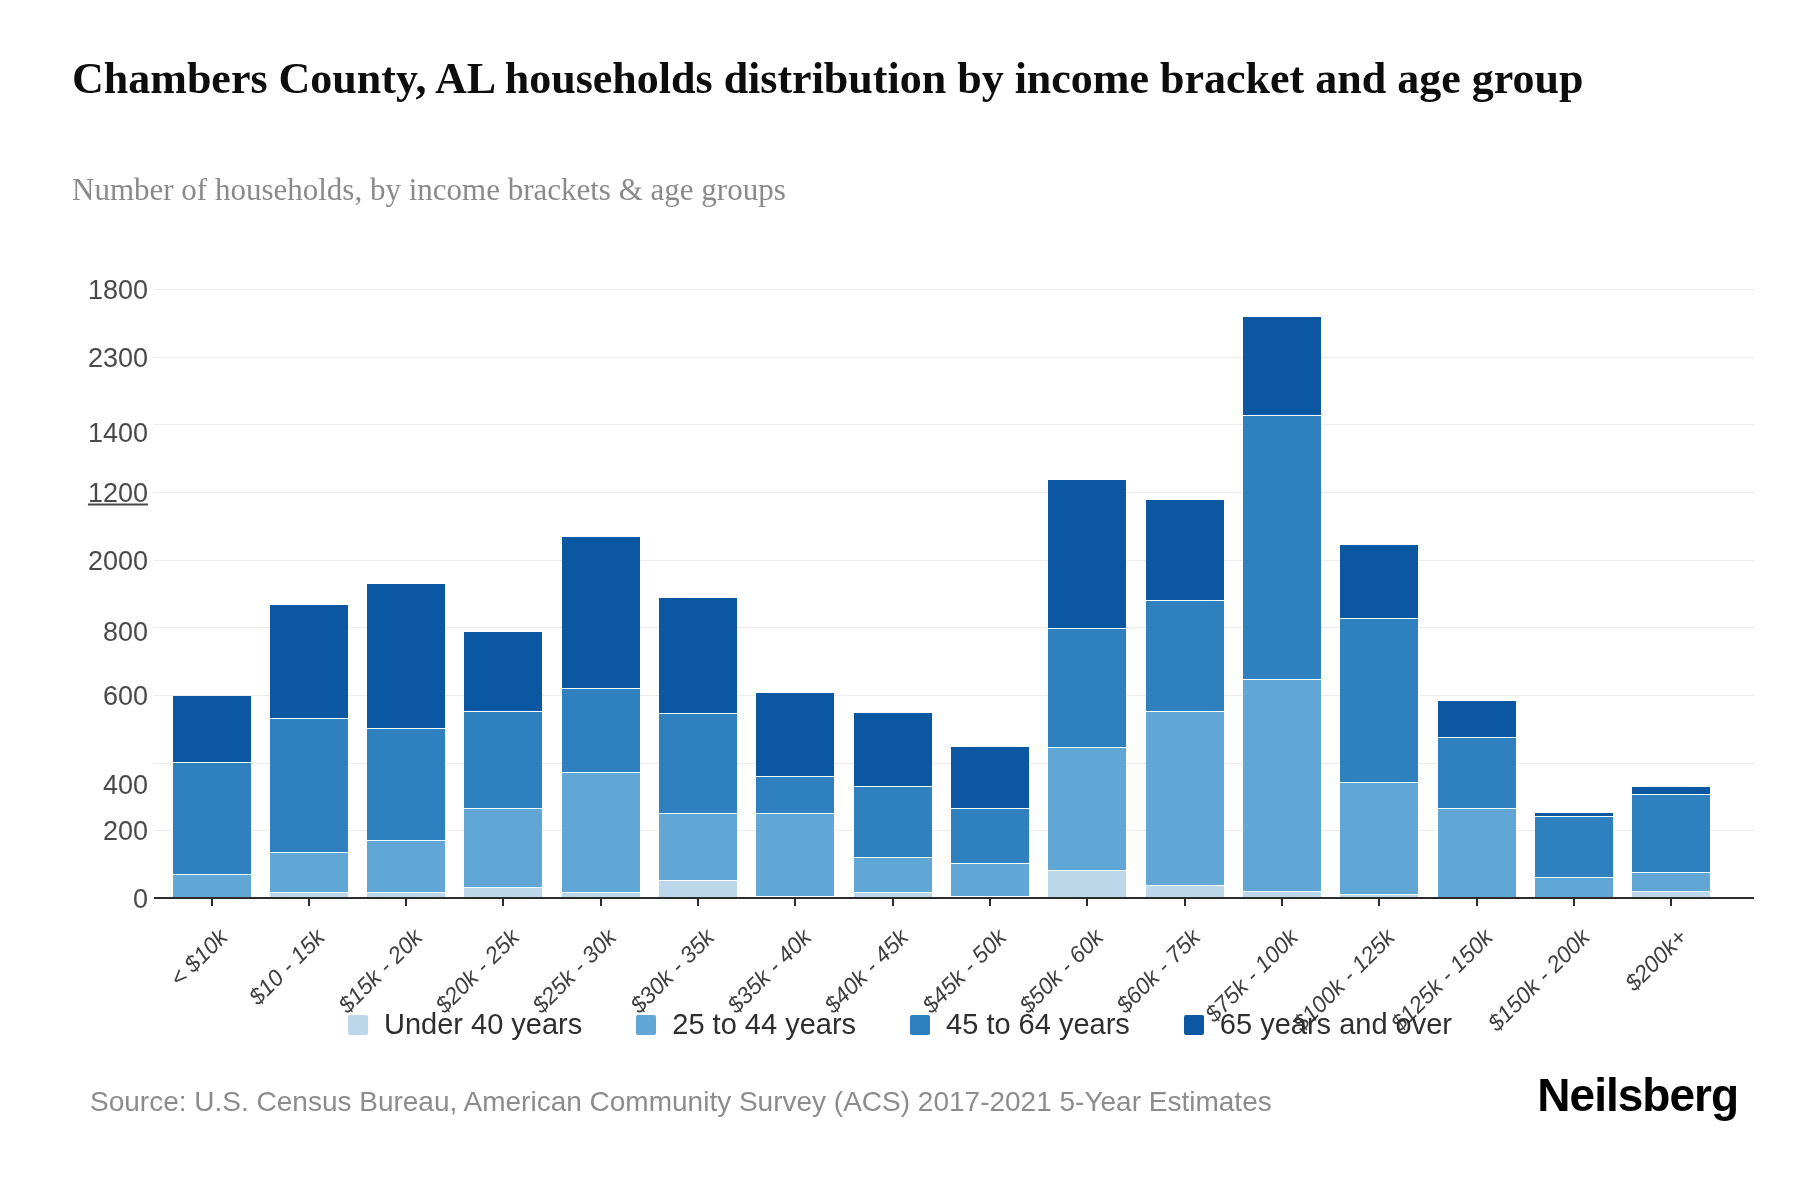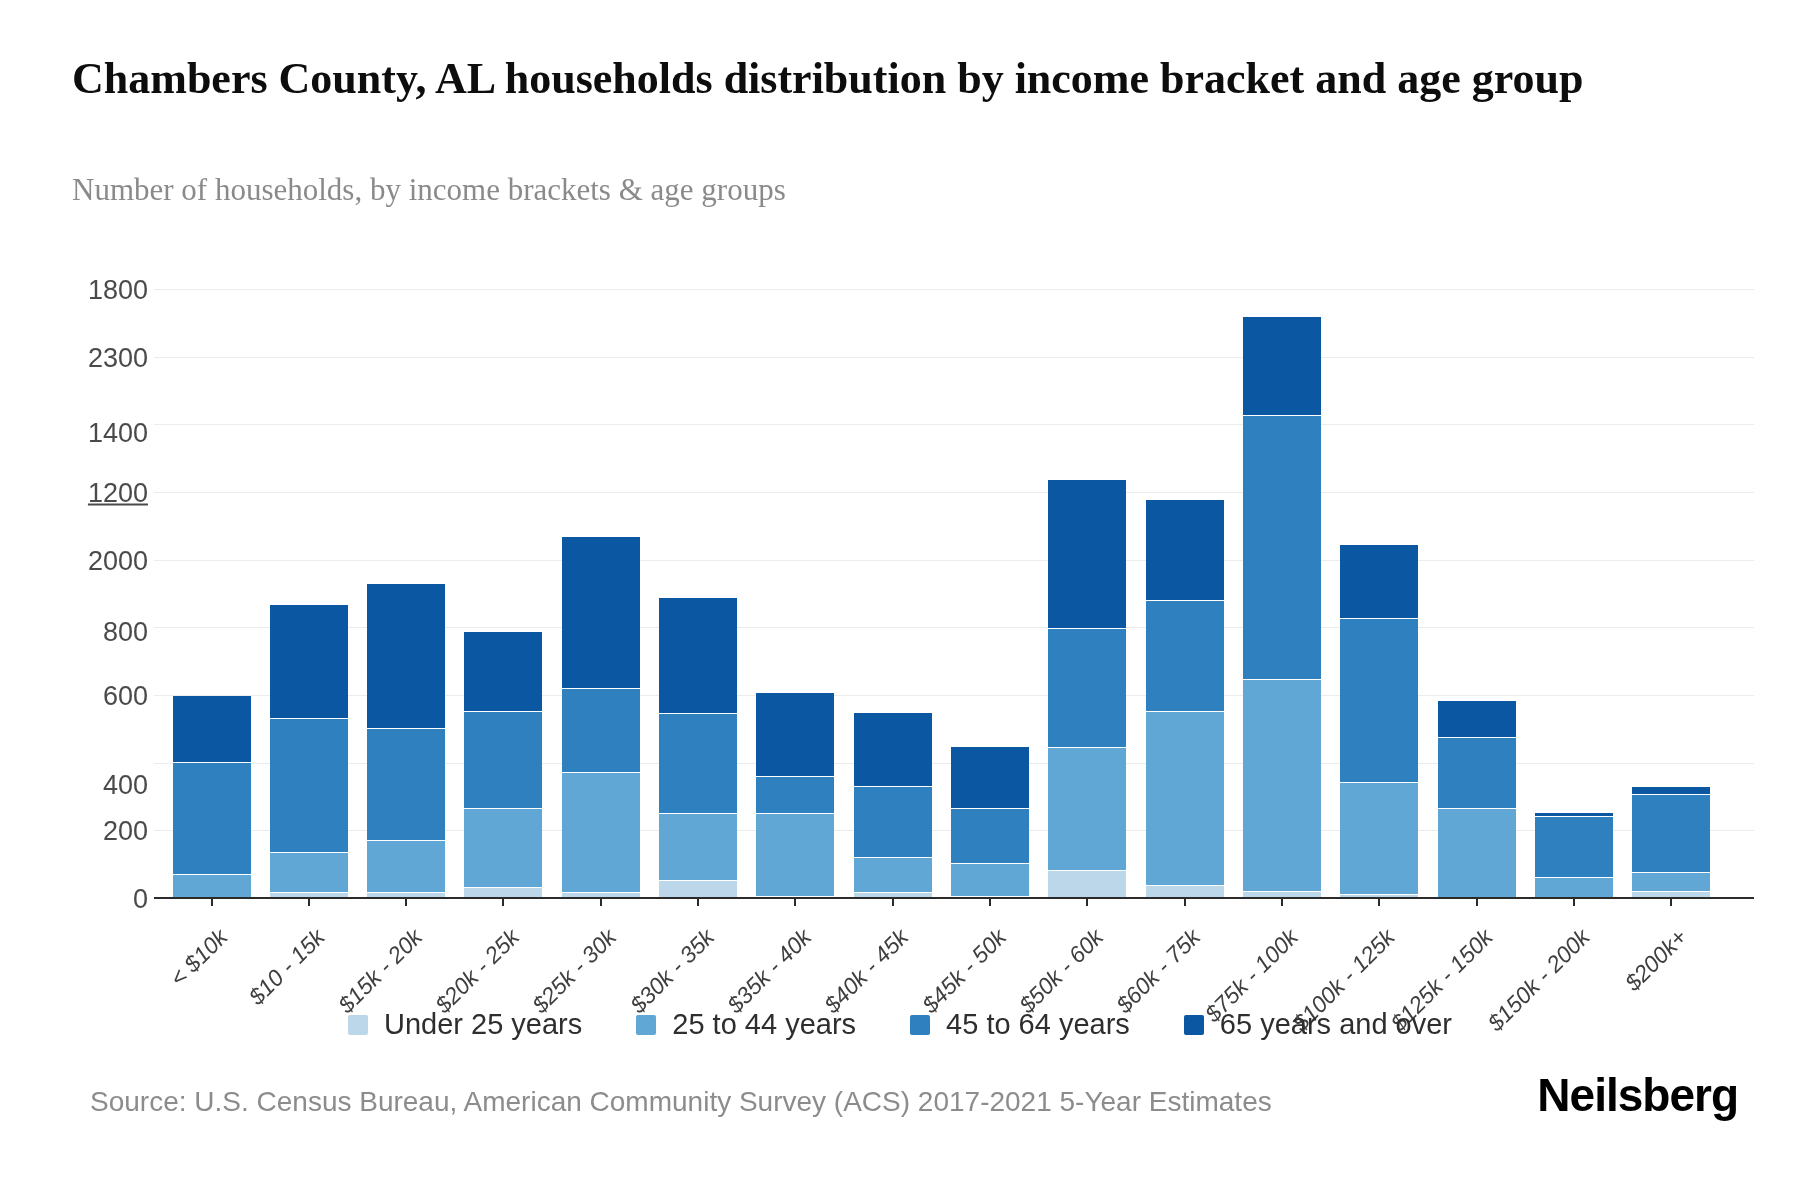--- a/index.html
+++ b/index.html
@@ -222,21 +222,21 @@
       </div>
       <div class="xtick" style="left: 1510.45px;"></div>
       <div class="xlabelwrap" style="left: 1511.45px;">
         <div class="xlabel">$200k+</div>
       </div>
     </div>
 
   <div id="legend">
       <div class="legend-item">
         <div class="swatch" style="background: rgb(189, 215, 234);"></div>
-        <div class="legend-label">Under 25 years</div>
+        <div class="legend-label">Under 40 years</div>
       </div>
       <div class="legend-item">
         <div class="swatch" style="background: rgb(97, 167, 214);"></div>
         <div class="legend-label">25 to 44 years</div>
       </div>
       <div class="legend-item">
         <div class="swatch" style="background: rgb(47, 128, 191);"></div>
         <div class="legend-label">45 to 64 years</div>
       </div>
       <div class="legend-item">

